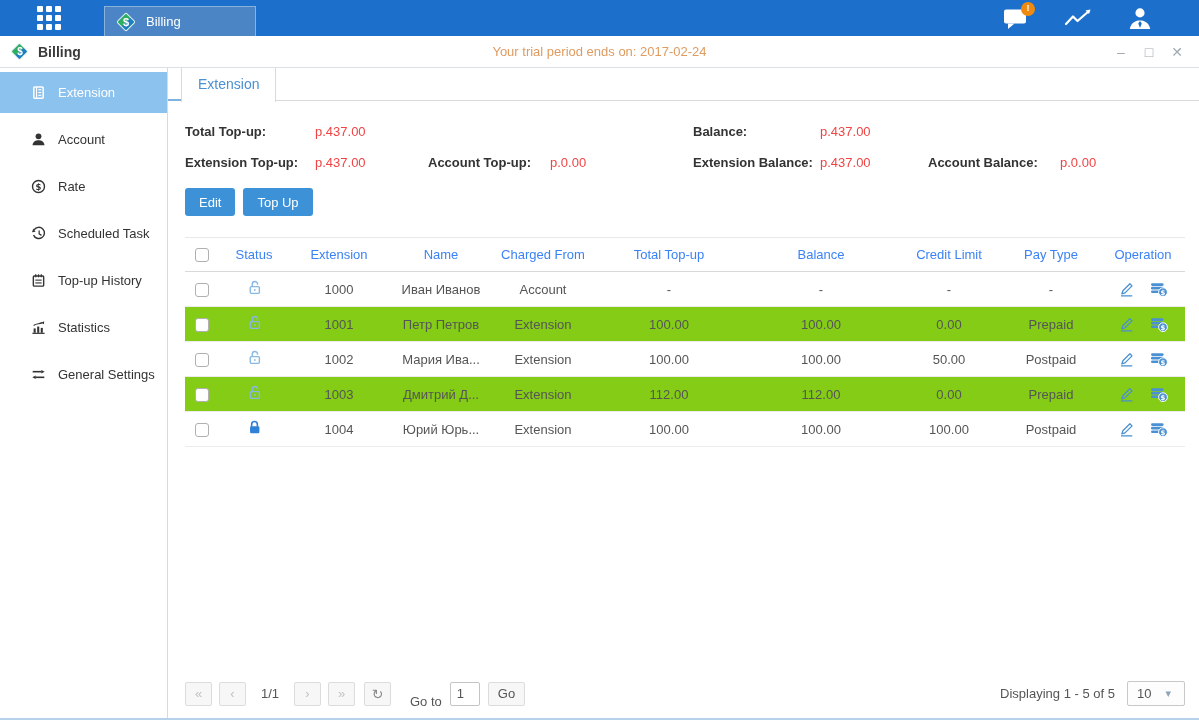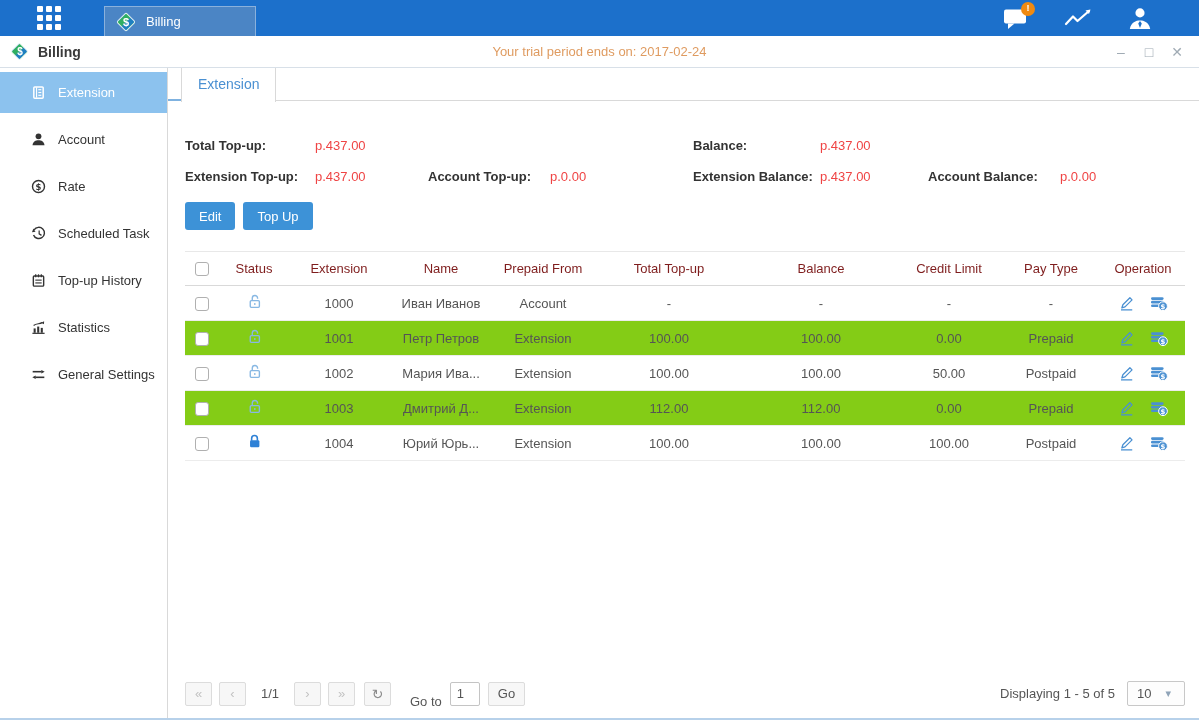--- a/index.html
+++ b/index.html
@@ -57,35 +57,35 @@
   
   .tabstrip { height: 33px; border-bottom: 1px solid #d9d9d9; position: relative;
               margin: 0 0 0 -17px; padding-left: 17px; margin-right: -14px; }
   .tabstrip::before { content: ""; position: absolute; left: 0; bottom: -1px; width: 14px; height: 2px;
                       background: #7fb2e0; }
   .tab-active { position: absolute; left: 13px; top: 0; height: 34px; line-height: 32px;
                 padding: 0 16px; background: #fff; border-left: 1px solid #d9d9d9;
                 border-right: 1px solid #d9d9d9; color: #4a90d2; font-size: 14px; cursor: default; }
 
   
-  .summary { margin-top: 29px; display: grid;
+  .summary { margin-top: 15px; display: grid;
              grid-template-columns: 130px 113px 122px 143px 127px 108px 132px 125px;
              grid-auto-rows: 31px; align-items: center; }
   .summary .lbl { font-weight: bold; color: #333; }
   .summary .val { color: #ef4444; }
 
   
   .actions { margin-top: 10px; display: flex; gap: 8px; }
   .btn-primary { background: #3d92d7; color: #fff; border: none; border-radius: 3px;
                  height: 28px; padding: 0 14px; font-size: 13px; font-family: inherit; cursor: pointer; }
 
   
   .table { margin-top: 21px; width: 1000px; }
   .trow { display: flex; align-items: center; height: 35px; border-bottom: 1px solid #ececec; }
-  .trow.head { border-top: 1px solid #e8e8e8; border-bottom: 1px solid #d9d9d9; color: #7f1d1d; }
+  .trow.head { border-top: 1px solid #e8e8e8; border-bottom: 1px solid #d9d9d9; color: #3b82f6; }
   .trow.alt { background: #84cc16; }
   .cell { text-align: center; overflow: hidden; white-space: nowrap; }
   .c0 { width: 34px; } .c1 { width: 70px; } .c2 { width: 100px; } .c3 { width: 104px; }
   .c4 { width: 100px; } .c5 { width: 152px; } .c6 { width: 152px; } .c7 { width: 104px; }
   .c8 { width: 100px; } .c9 { width: 84px; }
   .checkbox { display: inline-block; width: 14px; height: 14px; border: 1px solid #b0b0b0;
               border-radius: 3px; background: #fff; vertical-align: middle; cursor: pointer; }
   .op-icons { display: flex; align-items: center; justify-content: center; gap: 15px; }
   .op-icons span { line-height: 0; cursor: pointer; }
   .lockwrap { line-height: 0; display: inline-block; }
@@ -278,21 +278,21 @@
         <button class="btn-primary">Edit</button>
         <button class="btn-primary">Top Up</button>
       </div>
 
       <div class="table" id="ext-table">
           <div class="trow head">
             <div class="cell c0"><span class="checkbox"></span></div>
             <div class="cell c1">Status</div>
             <div class="cell c2">Extension</div>
             <div class="cell c3">Name</div>
-            <div class="cell c4">Prepaid From</div>
+            <div class="cell c4">Charged From</div>
             <div class="cell c5">Total Top-up</div>
             <div class="cell c6">Balance</div>
             <div class="cell c7">Credit Limit</div>
             <div class="cell c8">Pay Type</div>
             <div class="cell c9">Operation</div>
           </div>
           <div class="trow">
             <div class="cell c0"><span class="checkbox"></span></div>
             <div class="cell c1"><span class="lockwrap"><svg width="17" height="17" viewBox="0 0 16 16">
                   <rect x="4" y="7.2" width="8.6" height="6.3" rx="1" fill="none" stroke="#88b8e3" stroke-width="1.3"></rect>

